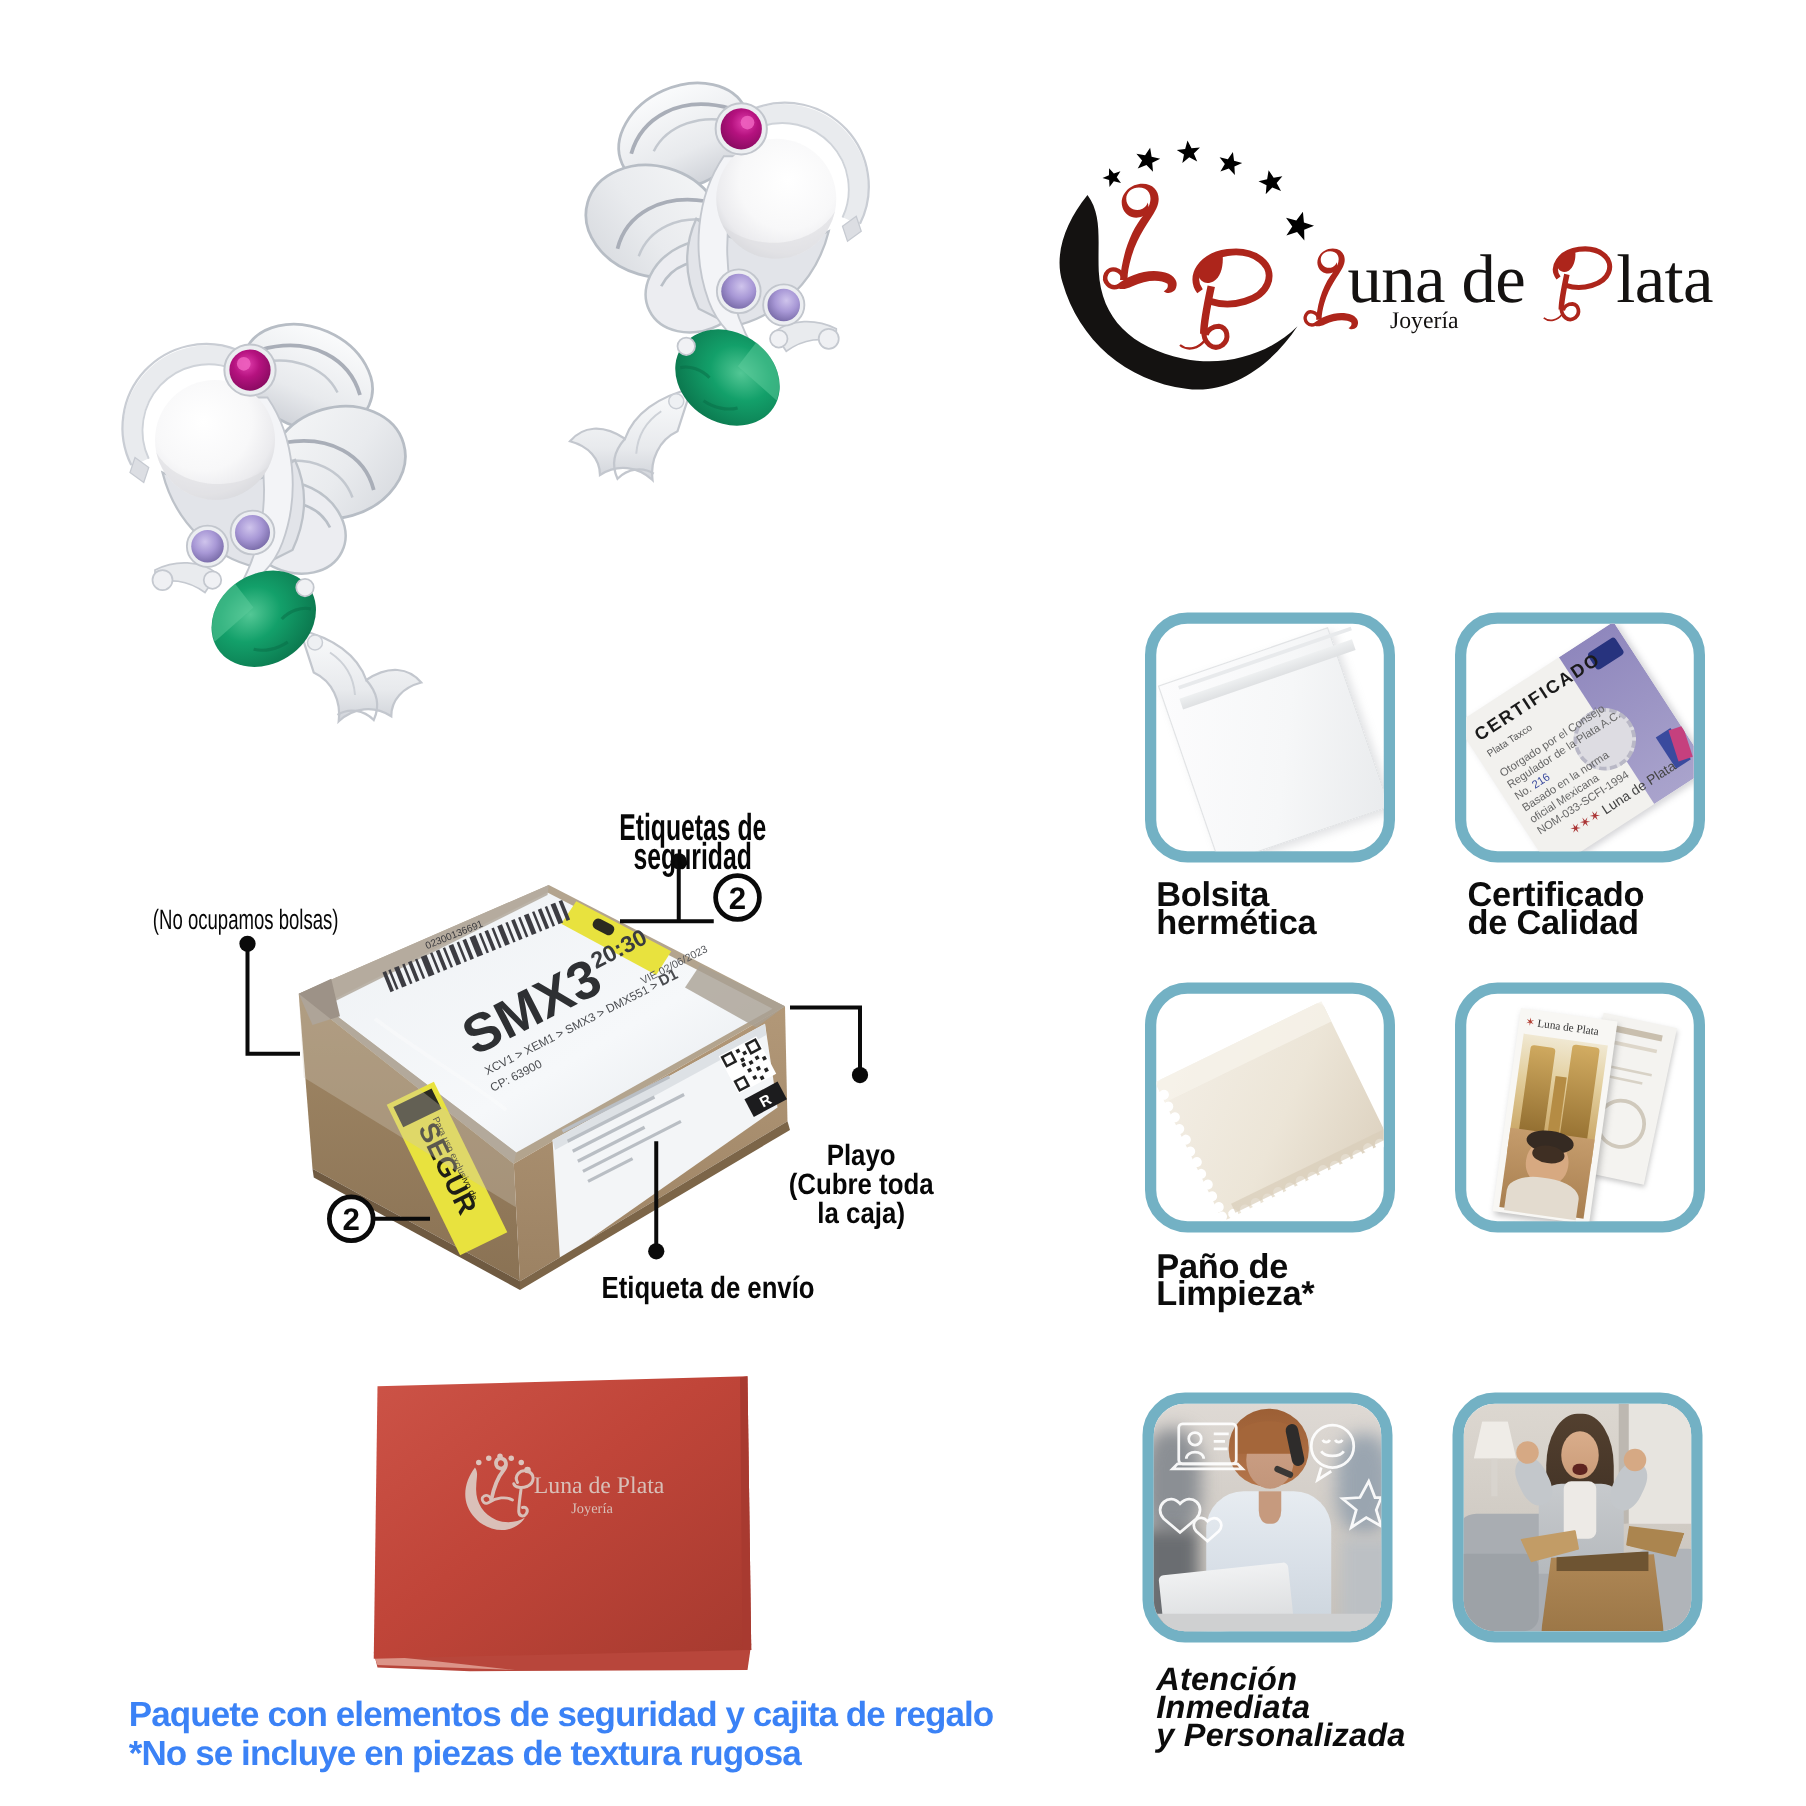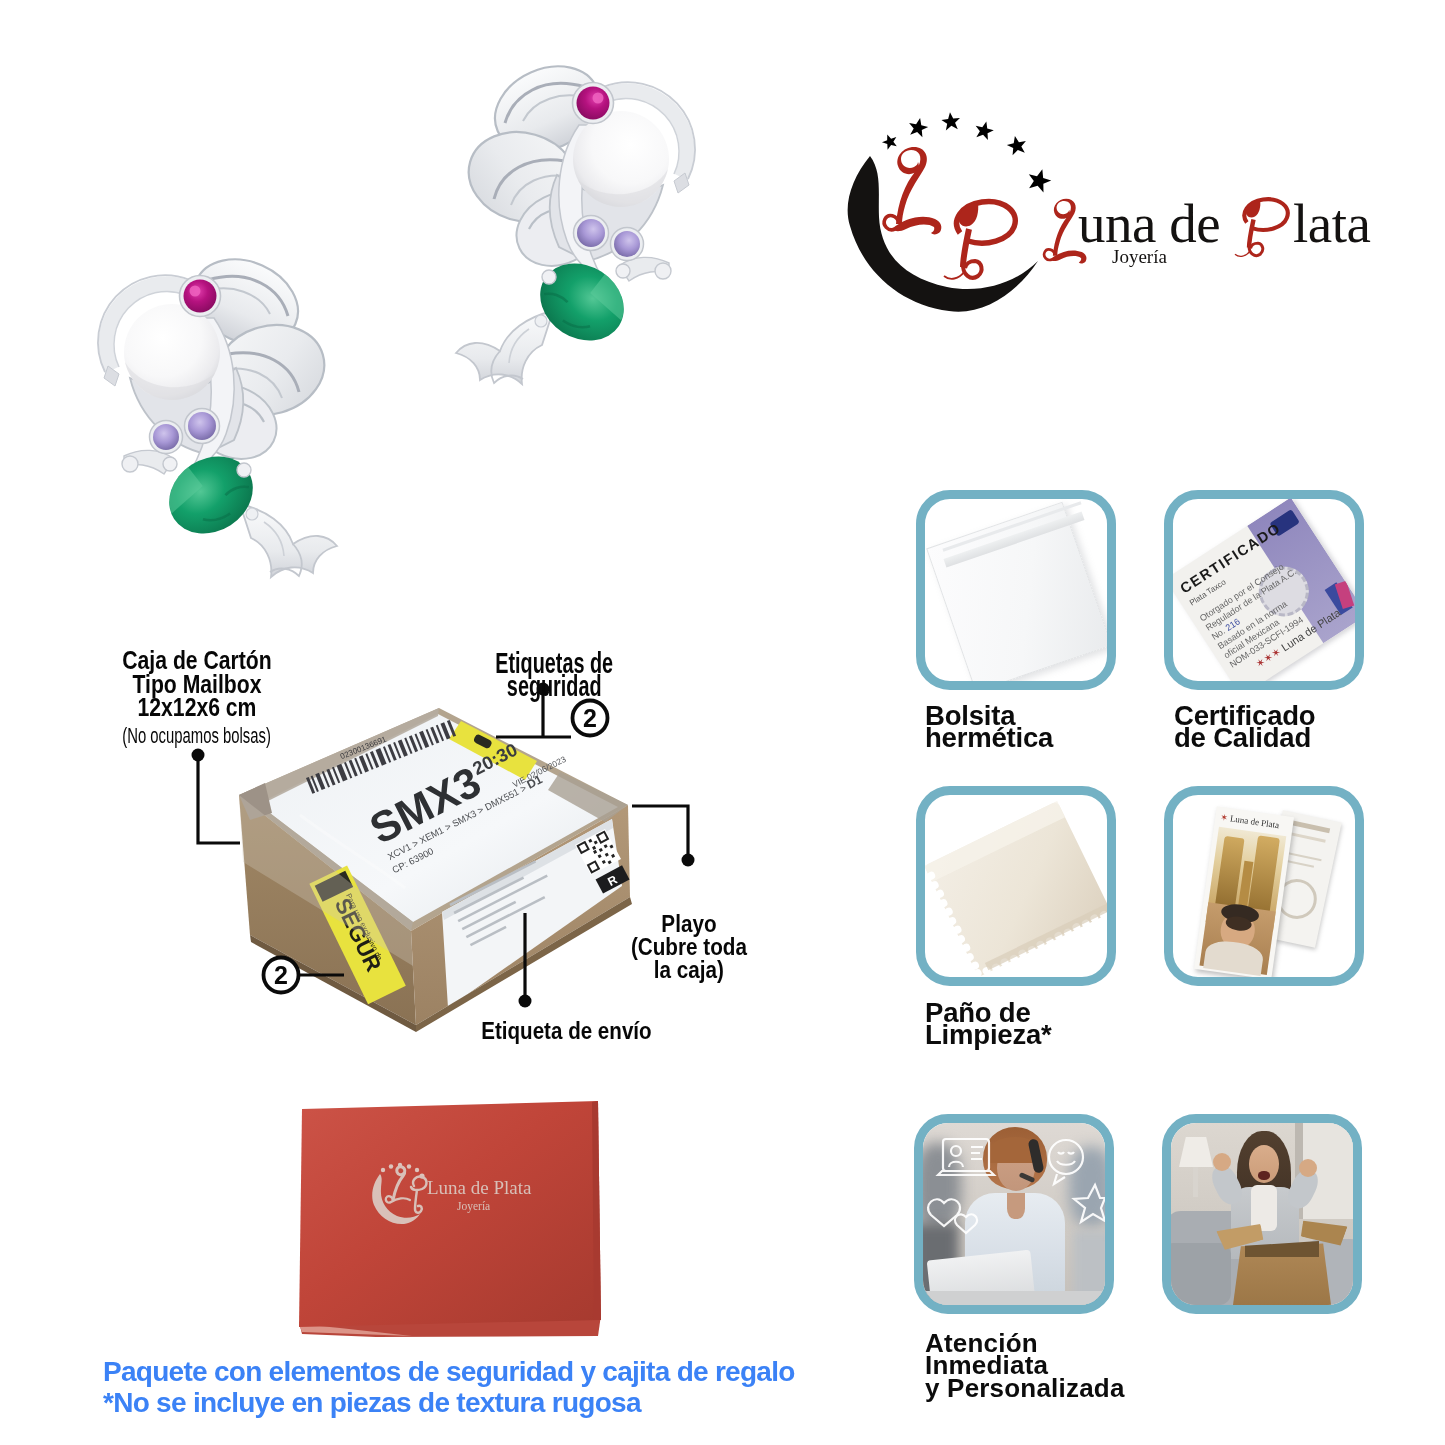--- a/index.html
+++ b/index.html
@@ -1,20 +1,20 @@
 <!DOCTYPE html>
 <html><head>
 <meta charset="utf-8">
 <style>
 html,body{margin:0;padding:0;background:#fff;}
 #page{position:relative;width:1445px;height:1445px;background:#fff;overflow:hidden;font-family:"Liberation Sans",sans-serif;}
 .abs{position:absolute;}
 .cell{position:absolute;width:200px;height:200px;border:9px solid #73b1c4;border-radius:34px;box-sizing:border-box;overflow:hidden;background:#fff;}
 .lbl{position:absolute;font-weight:bold;color:#0c0c0c;font-size:27.5px;line-height:22px;letter-spacing:-0.2px;}
-.lbl3{position:absolute;font-weight:bold;color:#0c0c0c;font-size:26px;line-height:22.4px;letter-spacing:0.2px;}
+.lbl3{position:absolute;font-weight:bold;color:#0c0c0c;font-size:26px;line-height:22.4px;letter-spacing:0.2px;font-style:italic;}
 .co{position:absolute;font-weight:bold;color:#070707;text-align:center;}
 .co>span{display:inline-block;white-space:nowrap;}
 </style>
 </head>
 <body>
 <div id="page">
 
 <svg class="abs" style="left:0;top:0" width="760" height="640" viewBox="0 0 760 640">
 <defs>
 <radialGradient id="pearl" cx="40%" cy="35%" r="68%">
@@ -448,21 +448,20 @@
  <circle cx="543" cy="89" r="6.5"></circle>
  <circle cx="198" cy="155" r="6.5"></circle>
  <circle cx="688" cy="260" r="6.5"></circle>
  <circle cx="525" cy="401" r="6.5"></circle>
 </g>
 <text x="590" y="127" font-size="25" font-weight="bold" fill="#0a0a0a" text-anchor="middle" font-family="Liberation Sans">2</text>
 <text x="281" y="384" font-size="25" font-weight="bold" fill="#0a0a0a" text-anchor="middle" font-family="Liberation Sans">2</text>
 </svg>
 
 <div class="co" style="left:434px;top:623px;width:240px;font-size:30px;line-height:23.3px;margin-top:28px;"><span style="transform:scaleX(0.66)">Etiquetas de<br>seguridad</span></div>
-<div class="co" style="left:97px;top:649px;width:200px;font-size:25.5px;line-height:23.6px;"><span style="transform:scaleX(0.83)">Caja de Cartón<br>Tipo Mailbox<br>12x12x6 cm</span></div>
 <div class="co" style="left:67px;top:723px;width:260px;font-weight:normal;font-size:22.5px;"><span style="transform:scaleX(0.66)">(No ocupamos bolsas)</span></div>
 <div class="co" style="left:589px;top:877px;width:200px;font-size:23.5px;line-height:23.2px;margin-top:36px;"><span style="transform:scaleX(0.88)">Playo<br>(Cubre toda<br>la caja)</span></div>
 <div class="co" style="left:431px;top:1017px;width:270px;font-size:24.5px;"><span style="transform:scaleX(0.84)">Etiqueta de envío</span></div>
 
 <svg class="abs" style="left:280px;top:1090px" width="340" height="260" viewBox="0 0 340 260">
 <defs>
 <linearGradient id="redbox" x1="0" y1="0" x2="1" y2="1">
  <stop offset="0%" stop-color="#cc5347"></stop>
  <stop offset="45%" stop-color="#c04539"></stop>
  <stop offset="100%" stop-color="#a63a2f"></stop>

